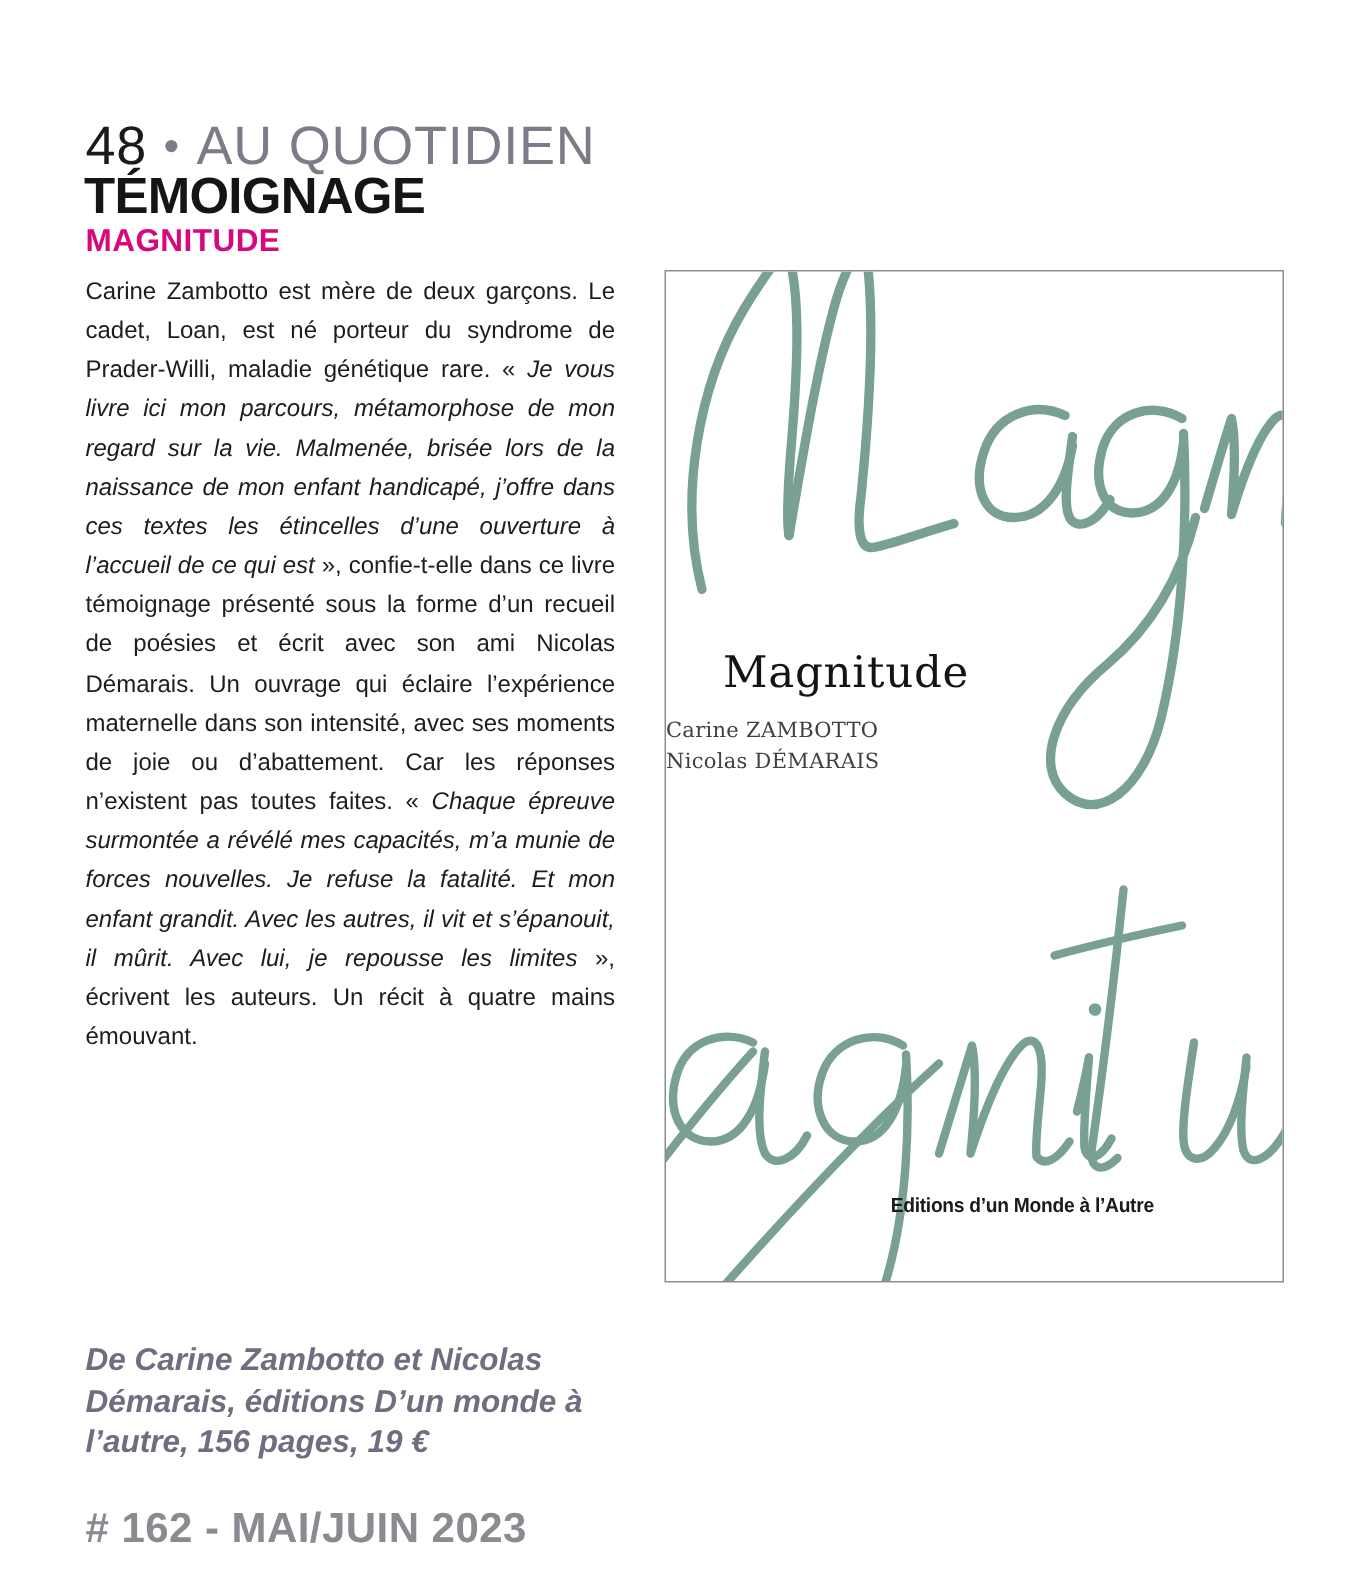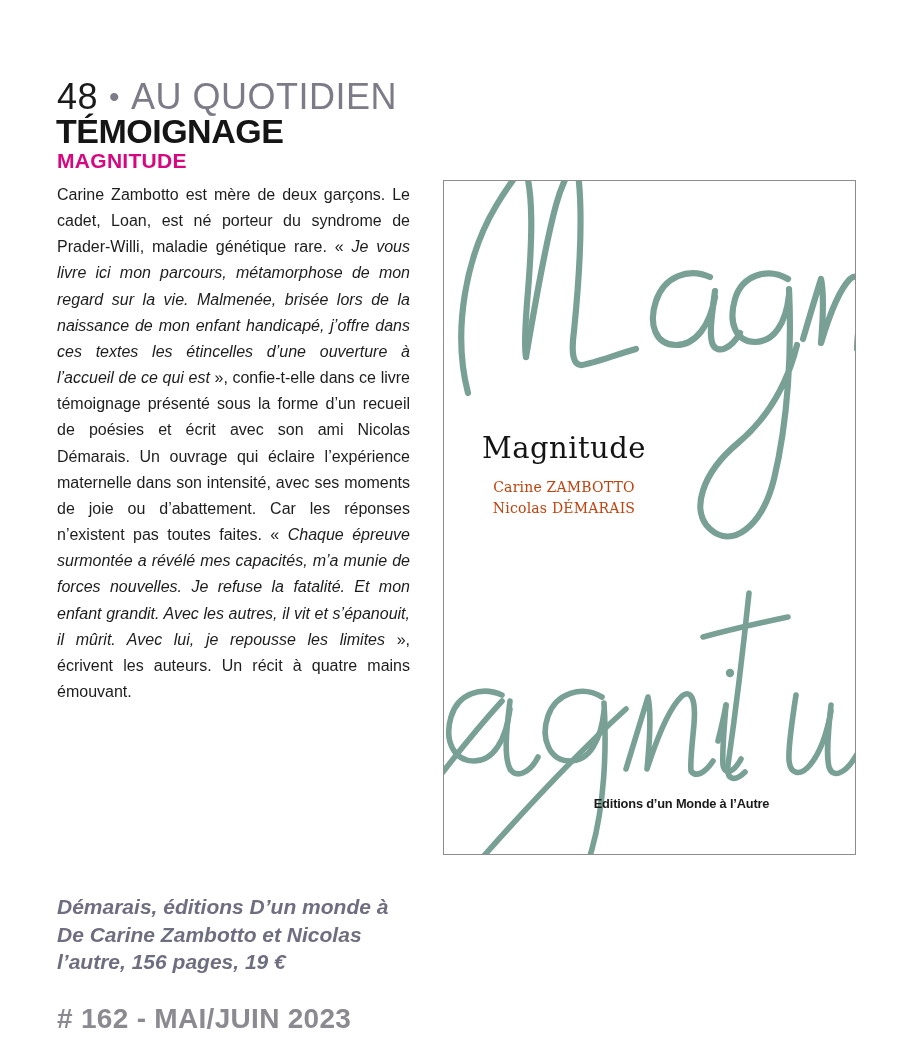--- a/index.html
+++ b/index.html
@@ -28,42 +28,42 @@
   
   .footer{position:absolute;left:57px;top:1003px;font-size:28px;font-weight:700;
     color:#8a8a90;letter-spacing:.3px;}
   
   .cover{position:absolute;left:443px;top:180px;width:413px;height:675px;
     border:1px solid #8d8d8d;background:#ffffff;overflow:hidden;box-sizing:border-box;}
   .cover svg{position:absolute;left:0;top:0;}
   .cover-title{position:absolute;left:0px;top:250px;width:240px;text-align:center;
     font-family:"DejaVu Serif","Liberation Serif",serif;font-size:29px;color:#141414;
     letter-spacing:.5px;}
-  .cover-authors{position:absolute;left:0px;top:296px;width:240px;text-align:center;
-    font-family:"DejaVu Serif","Liberation Serif",serif;font-size:14px;color:#c2410c;
+  .cover-authors{position:absolute;left:0px;top:296px;width:240px;
+    font-family:"DejaVu Serif","Liberation Serif",serif;font-size:14px;color:#404040;
     line-height:21px;letter-spacing:.2px;}
   .cover-publisher{position:absolute;left:125px;top:615px;width:225px;text-align:center;
     font-size:13.5px;color:#1a1a1a;letter-spacing:-.2px;transform:scaleX(.95);
     font-weight:600;}
 </style>
 </head>
 <body>
 
 <div class="page-header">
   <span class="num">48</span><span class="bullet">•</span><span class="section">AU QUOTIDIEN</span>
 </div>
 
 <div class="kicker">TÉMOIGNAGE</div>
 <div class="article-title">MAGNITUDE</div>
 
 <div class="body-col"><span>Carine Zambotto est mère de deux garçons. Le cadet, Loan, est né porteur du syndrome de Prader-Willi, maladie génétique rare. « </span><span class="it">Je vous livre ici mon parcours, métamorphose de mon regard sur la vie. Malmenée, brisée lors de la naissance de mon enfant handicapé, j’offre dans ces textes les étincelles d’une ouverture à l’accueil de ce qui est</span><span> », confie-t-elle dans ce livre témoignage présenté sous la forme d’un recueil de poésies et écrit avec son ami Nicolas Démarais. Un ouvrage qui éclaire l’expérience maternelle dans son intensité, avec ses moments de joie ou d’abattement. Car les réponses n’existent pas toutes faites. « </span><span class="it">Chaque épreuve surmontée a révélé mes capacités, m’a munie de forces nouvelles. Je refuse la fatalité. Et mon enfant grandit. Avec les autres, il vit et s’épanouit, il mûrit. Avec lui, je repousse les limites</span><span> », écrivent les auteurs. Un récit à quatre mains émouvant.</span></div>
 
 <div class="credit">
+    <div>De Carine Zambotto et Nicolas</div>
     <div>Démarais, éditions D’un monde à</div>
-    <div>De Carine Zambotto et Nicolas</div>
     <div>l’autre, 156 pages, 19 €</div>
   </div>
 
 <div class="footer"># 162 - MAI/JUIN 2023</div>
 
 <div class="cover">
   <svg width="413" height="675" viewBox="0 0 413 675">
 
     <g fill="none" stroke="#79a094" stroke-width="6.2" stroke-linecap="round" stroke-linejoin="round">
       <path d="M 24 212 C 8 150 22 75 52 25 C 64 5 74 -8 80 -16"></path>

